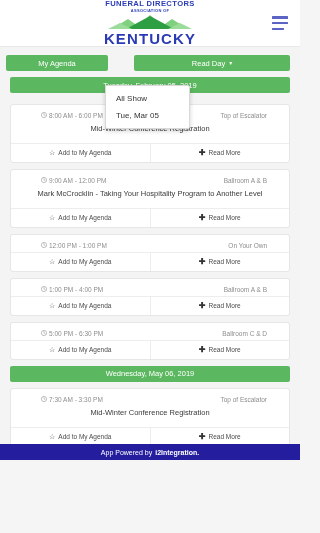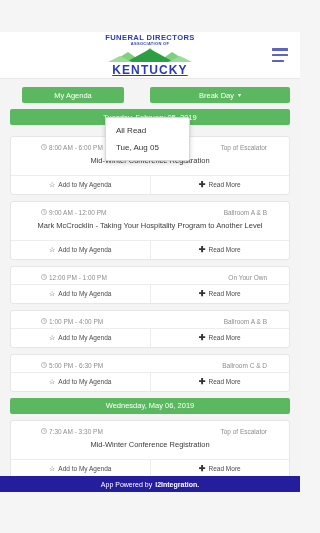--- a/index.html
+++ b/index.html
@@ -2,52 +2,52 @@
 <html><head>
 <meta charset="utf-8">
 <style>
   * { box-sizing: border-box; margin: 0; padding: 0; }
   html, body {
     width: 300px; height: 533px;
     font-family: "Liberation Sans", sans-serif;
     background: #f5f5f5;
     overflow: hidden;
   }
-  .app { position: relative; width: 300px; height: 460px; background: #f4f4f4; margin-top: 32px; }
+  .app { position: relative; width: 300px; height: 460px; background: #f4f4f4; }
 
   
   .header {
     position: relative; height: 47px; background: #ffffff;
     border-bottom: 1px solid #e8e8e8;
     display: flex; align-items: center; justify-content: center;
   }
   .logo { display: flex; flex-direction: column; align-items: center; line-height: 1; }
   .logo-top {
     font-size: 7.6px; font-weight: bold; color: #2a3bb5; letter-spacing: .4px;
   }
   .logo-sub {
     font-size: 4px; font-weight: bold; color: #2a3bb5; letter-spacing: .3px; margin-top: 1px;
   }
   .logo-mtn { margin-top: 0px; }
   .logo-bottom {
-    font-size: 12px; font-weight: bold; color: #2a3bb5; letter-spacing: 1.1px; margin-top: -1px; text-decoration: underline;
+    font-size: 15px; font-weight: bold; color: #2a3bb5; letter-spacing: 1.1px; margin-top: -1px;
   }
   .menu-btn {
     position: absolute; right: 12px; top: 50%; transform: translateY(-50%);
     width: 16px; height: 14px; display: flex; flex-direction: column;
     justify-content: space-between; cursor: pointer;
   }
   .menu-btn i { display: block; height: 2.5px; background: #5b63c4; border-radius: .5px; }
   .menu-btn i:nth-child(1) { width: 100%; }
   .menu-btn i:nth-child(2) { width: 100%; }
   .menu-btn i:nth-child(3) { width: 78%; }
 
   
   .toolbar {
-    display: flex; gap: 26px; padding: 8px 10px 0 22px;
+    display: flex; gap: 26px; padding: 8px 10px 0 6px;
   }
   .btn-green {
     background: #5cb860; color: #ffffff; border: none;
     font-size: 7.5px; font-family: "Liberation Sans", sans-serif;
     height: 16px; border-radius: 2px; cursor: pointer;
     display: flex; align-items: center; justify-content: center;
     white-space: nowrap;
   }
   .btn-agenda { width: 102px; }
   .btn-showday { flex: 1; position: relative; }
@@ -138,30 +138,30 @@
     <div class="menu-btn">
       <i></i>
         <i></i>
         <i></i>
     </div>
   </div>
 
   <div class="toolbar">
     <button class="btn-green btn-agenda">My Agenda</button>
     <button class="btn-green btn-showday">
-      <span>Break Day</span>
+      <span>Read Day</span>
       <span class="caret">▾</span>
     </button>
   </div>
 
   <div class="datebar">Tuesday, February 05, 2019</div>
 
   <div class="dropdown">
-    <div class="dropdown-item">All Read</div>
-    <div class="dropdown-item">Tue, Aug 05</div>
+    <div class="dropdown-item">All Show</div>
+    <div class="dropdown-item">Tue, Mar 05</div>
   </div>
 
   <div class="scroll">
     <div id="list-root">
         <div class="card">
           <div class="card-meta">
             <span class="card-time">
               <span><svg class="clock-icon" viewBox="0 0 16 16" width="6" height="6">
                   <circle cx="8" cy="8" r="7" fill="none" stroke="#9a9a9a" stroke-width="1.6"></circle>
                   <path d="M8 4 L8 8 L11 9.5" fill="none" stroke="#9a9a9a" stroke-width="1.6" stroke-linecap="round"></path>

